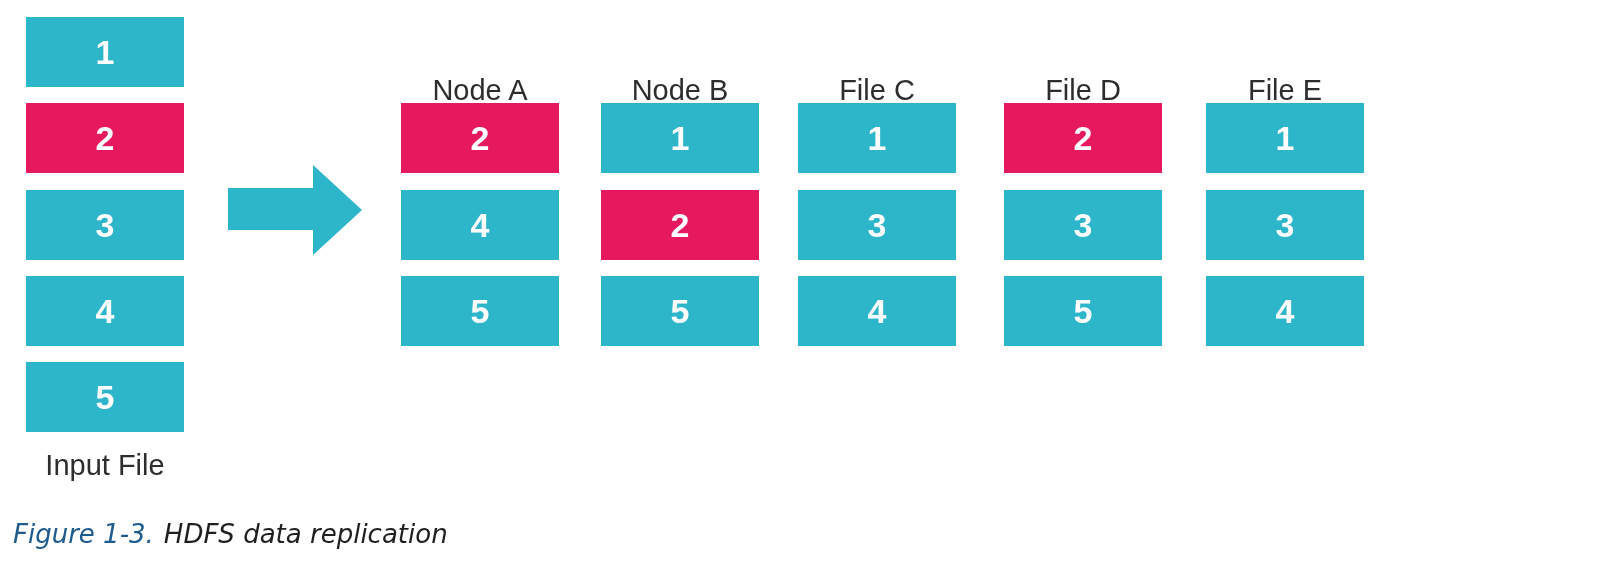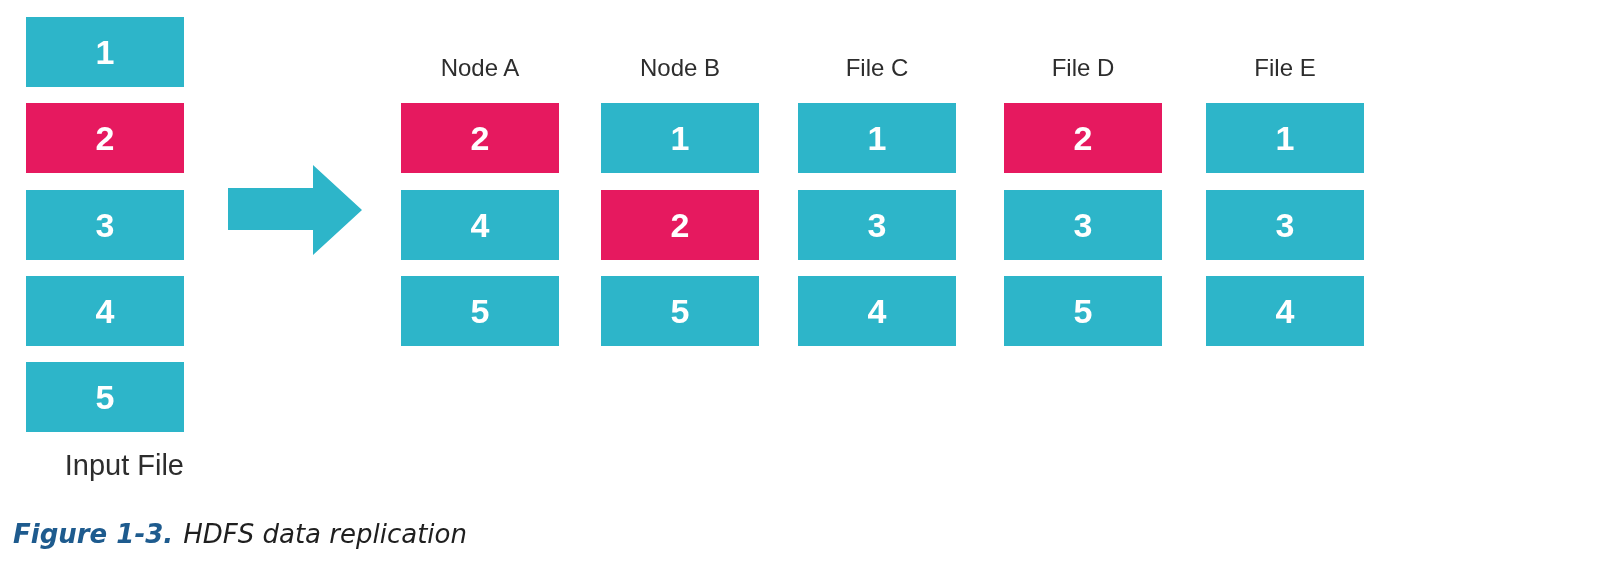--- a/index.html
+++ b/index.html
@@ -30,31 +30,32 @@
     display: flex;
     align-items: center;
     justify-content: center;
     line-height: 1;
   }
   .block.hl { background: var(--block-pink); }
   .col-label {
     position: absolute;
     width: 158px;
     text-align: center;
-    font-size: 24px;
+    font-size: 29px;
     color: var(--label-dark);
     line-height: 32px;
     white-space: nowrap;
+    margin-top: 22px;
   }
   .input-label {
     position: absolute;
     left: 26px;
     top: 448px;
     width: 158px;
-    text-align: right;
+    text-align: center;
     font-size: 29px;
     color: var(--label-dark);
     line-height: 34px;
     white-space: nowrap;
   }
   .arrow {
     position: absolute;
     left: 228px;
     top: 165px;
     width: 134px;
@@ -65,21 +66,21 @@
     position: absolute;
     left: 13px;
     top: 519px;
     font-family: "DejaVu Sans", sans-serif;
     font-size: 26px;
     font-style: italic;
     white-space: nowrap;
   }
   .caption .cap-label {
     color: var(--caption-blue);
-    font-weight: bold;
+    font-weight: normal;
     margin-right: 10px;
   }
   .caption .cap-text { color: #1f1f1f; margin-top: 24px; }
 </style>
 </head>
 <body>
 
 <div class="canvas">
 
   <div class="block" style="left:26px; top:17px">1</div>

